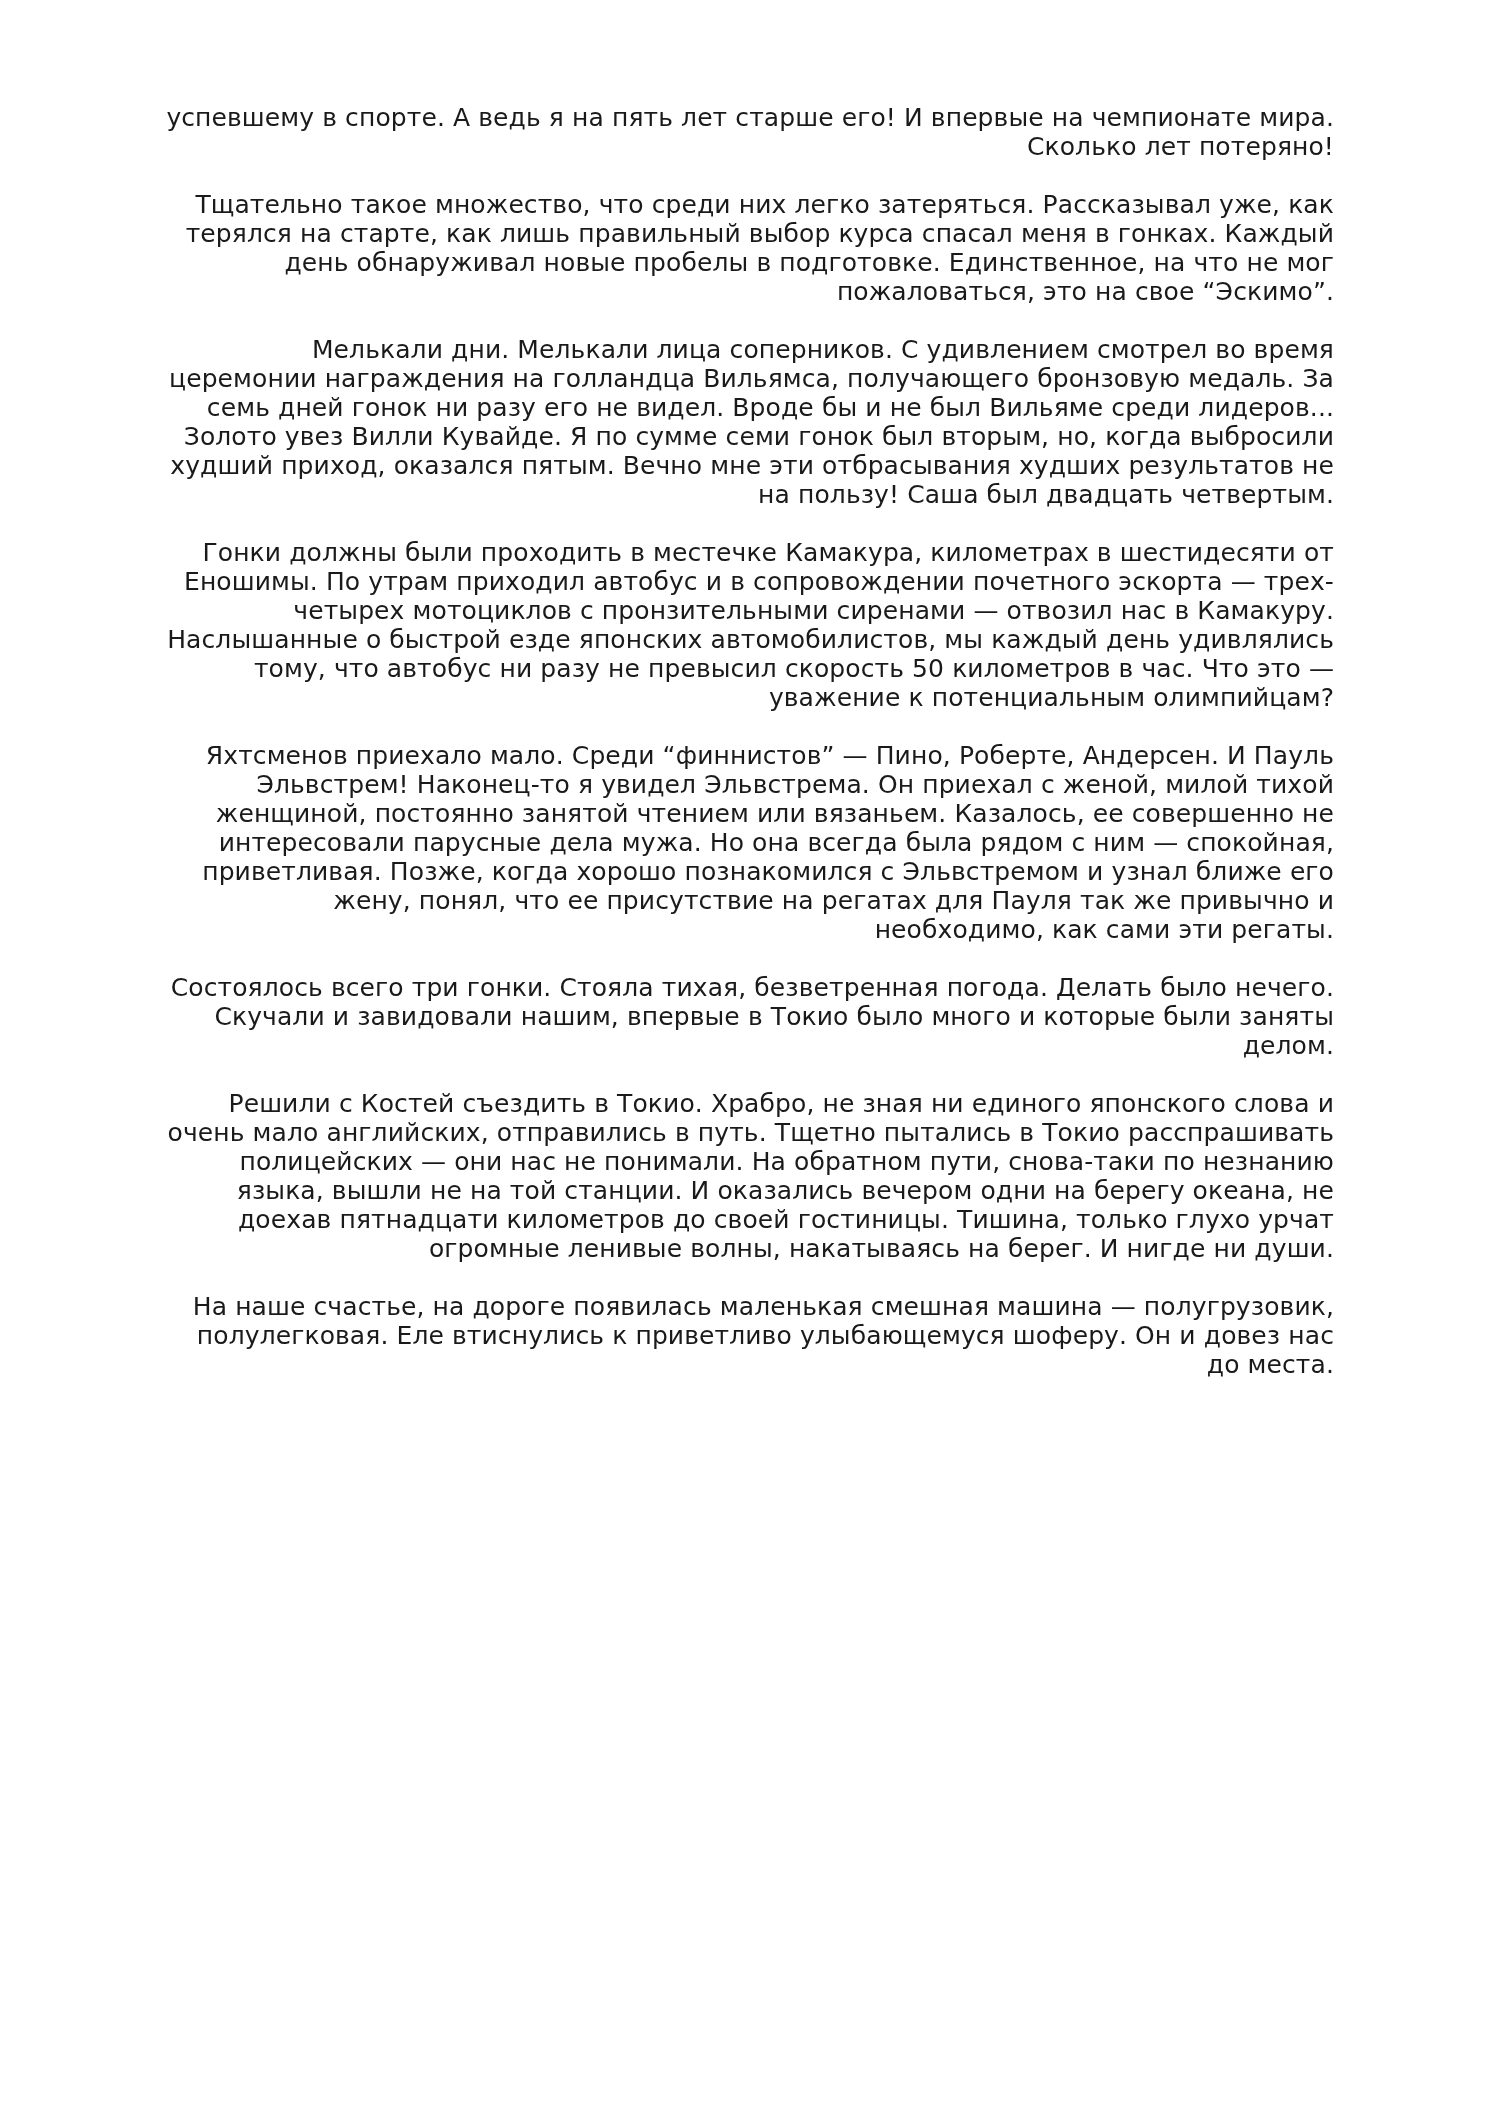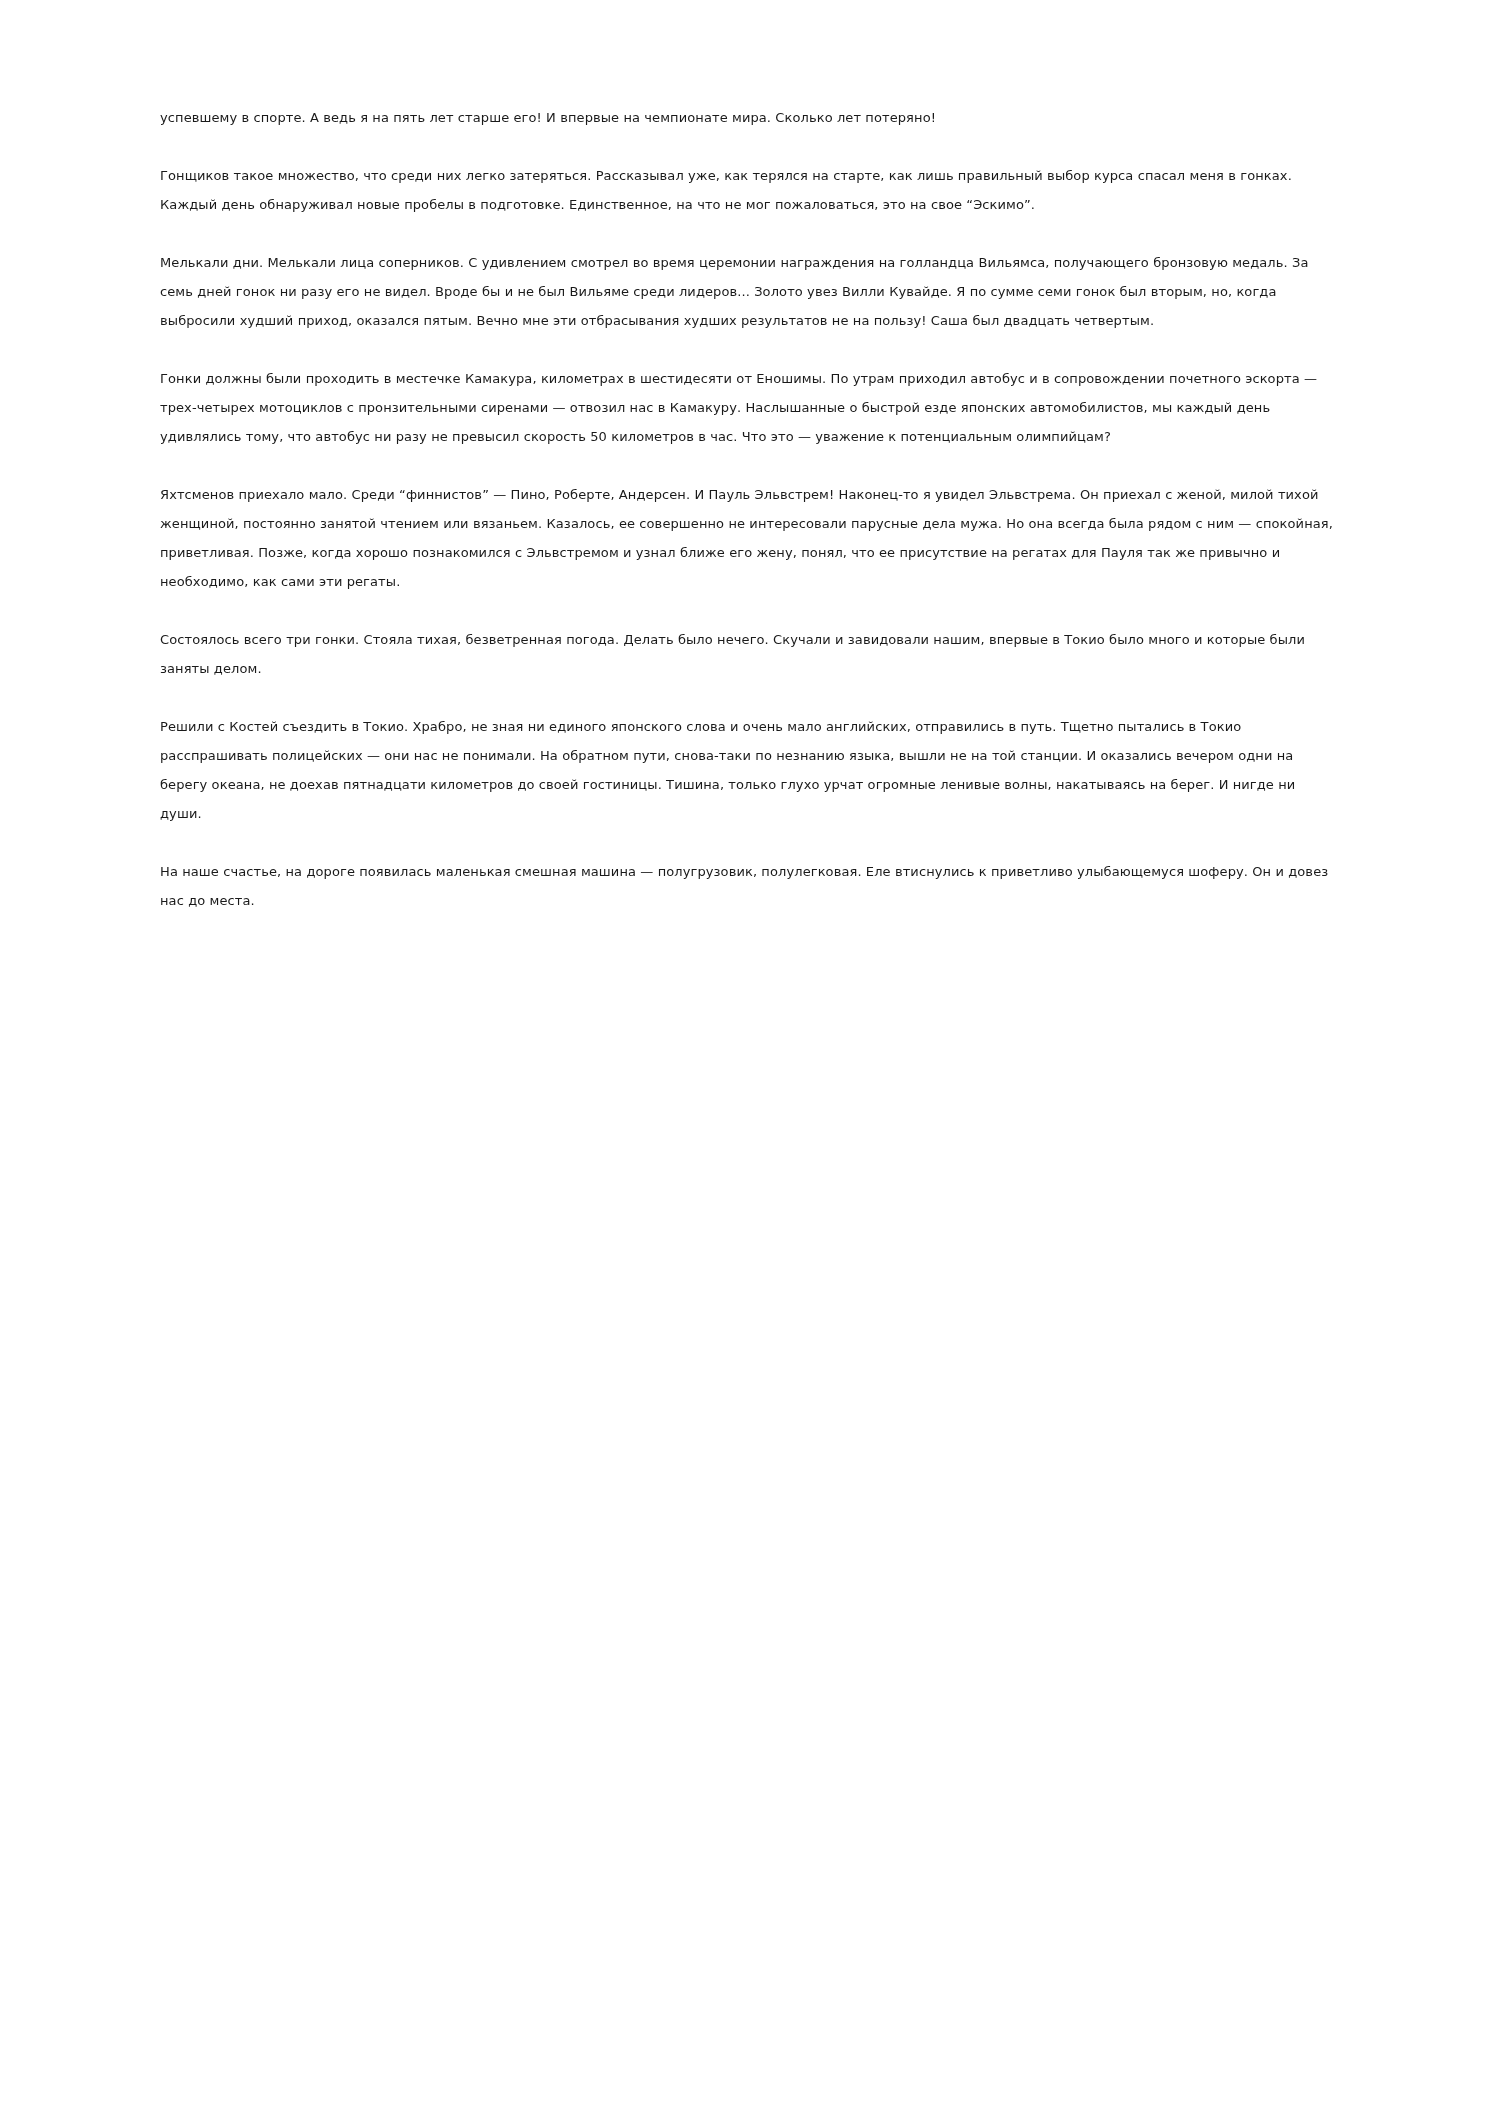--- a/index.html
+++ b/index.html
@@ -16,35 +16,35 @@
   }
   .page {
     box-sizing: border-box;
     width: 1489px;
     height: 2105px;
     padding: 103px 155px 60px 160px;
     background: #ffffff;
   }
   .page p {
     margin: 0 0 29px 0;
-    font-size: 13px;
+    font-size: 25px;
     line-height: 29px;
     letter-spacing: 0.1px;
-    text-align: left;
+    text-align: right;
     white-space: normal;
   }
   .page p:last-child {
     margin-bottom: 12px;
   }
 </style>
 </head>
 <body>
 
 <div class="page">
   <p>успевшему в спорте. А ведь я на пять лет старше его! И впервые на чемпионате мира. Сколько лет потеряно!</p>
-  <p>Гонщиков такое множество, что среди них легко затеряться. Рассказывал уже, как терялся на старте, как лишь правильный выбор курса спасал меня в гонках. Каждый день обнаруживал новые пробелы в подготовке. Единственное, на что не мог пожаловаться, это на свое “Эскимо”.</p>
+  <p>Тщательно такое множество, что среди них легко затеряться. Рассказывал уже, как терялся на старте, как лишь правильный выбор курса спасал меня в гонках. Каждый день обнаруживал новые пробелы в подготовке. Единственное, на что не мог пожаловаться, это на свое “Эскимо”.</p>
   <p>Мелькали дни. Мелькали лица соперников. С удивлением смотрел во время церемонии награждения на голландца Вильямса, получающего бронзовую медаль. За семь дней гонок ни разу его не видел. Вроде бы и не был Вильяме среди лидеров... Золото увез Вилли Кувайде. Я по сумме семи гонок был вторым, но, когда выбросили худший приход, оказался пятым. Вечно мне эти отбрасывания худших результатов не на пользу! Саша был двадцать четвертым.</p>
   <p>Гонки должны были проходить в местечке Камакура, километрах в шестидесяти от Еношимы. По утрам приходил автобус и в сопровождении почетного эскорта — трех-четырех мотоциклов с пронзительными сиренами — отвозил нас в Камакуру. Наслышанные о быстрой езде японских автомобилистов, мы каждый день удивлялись тому, что автобус ни разу не превысил скорость 50 километров в час. Что это — уважение к потенциальным олимпийцам?</p>
   <p>Яхтсменов приехало мало. Среди “финнистов” — Пино, Роберте, Андерсен. И Пауль Эльвстрем! Наконец-то я увидел Эльвстрема. Он приехал с женой, милой тихой женщиной, постоянно занятой чтением или вязаньем. Казалось, ее совершенно не интересовали парусные дела мужа. Но она всегда была рядом с ним — спокойная, приветливая. Позже, когда хорошо познакомился с Эльвстремом и узнал ближе его жену, понял, что ее присутствие на регатах для Пауля так же привычно и необходимо, как сами эти регаты.</p>
   <p>Состоялось всего три гонки. Стояла тихая, безветренная погода. Делать было нечего. Скучали и завидовали нашим, впервые в Токио было много и которые были заняты делом.</p>
   <p>Решили с Костей съездить в Токио. Храбро, не зная ни единого японского слова и очень мало английских, отправились в путь. Тщетно пытались в Токио расспрашивать полицейских — они нас не понимали. На обратном пути, снова-таки по незнанию языка, вышли не на той станции. И оказались вечером одни на берегу океана, не доехав пятнадцати километров до своей гостиницы. Тишина, только глухо урчат огромные ленивые волны, накатываясь на берег. И нигде ни души.</p>
   <p>На наше счастье, на дороге появилась маленькая смешная машина — полугрузовик, полулегковая. Еле втиснулись к приветливо улыбающемуся шоферу. Он и довез нас до места.</p>
 </div>
 
 </body></html>

